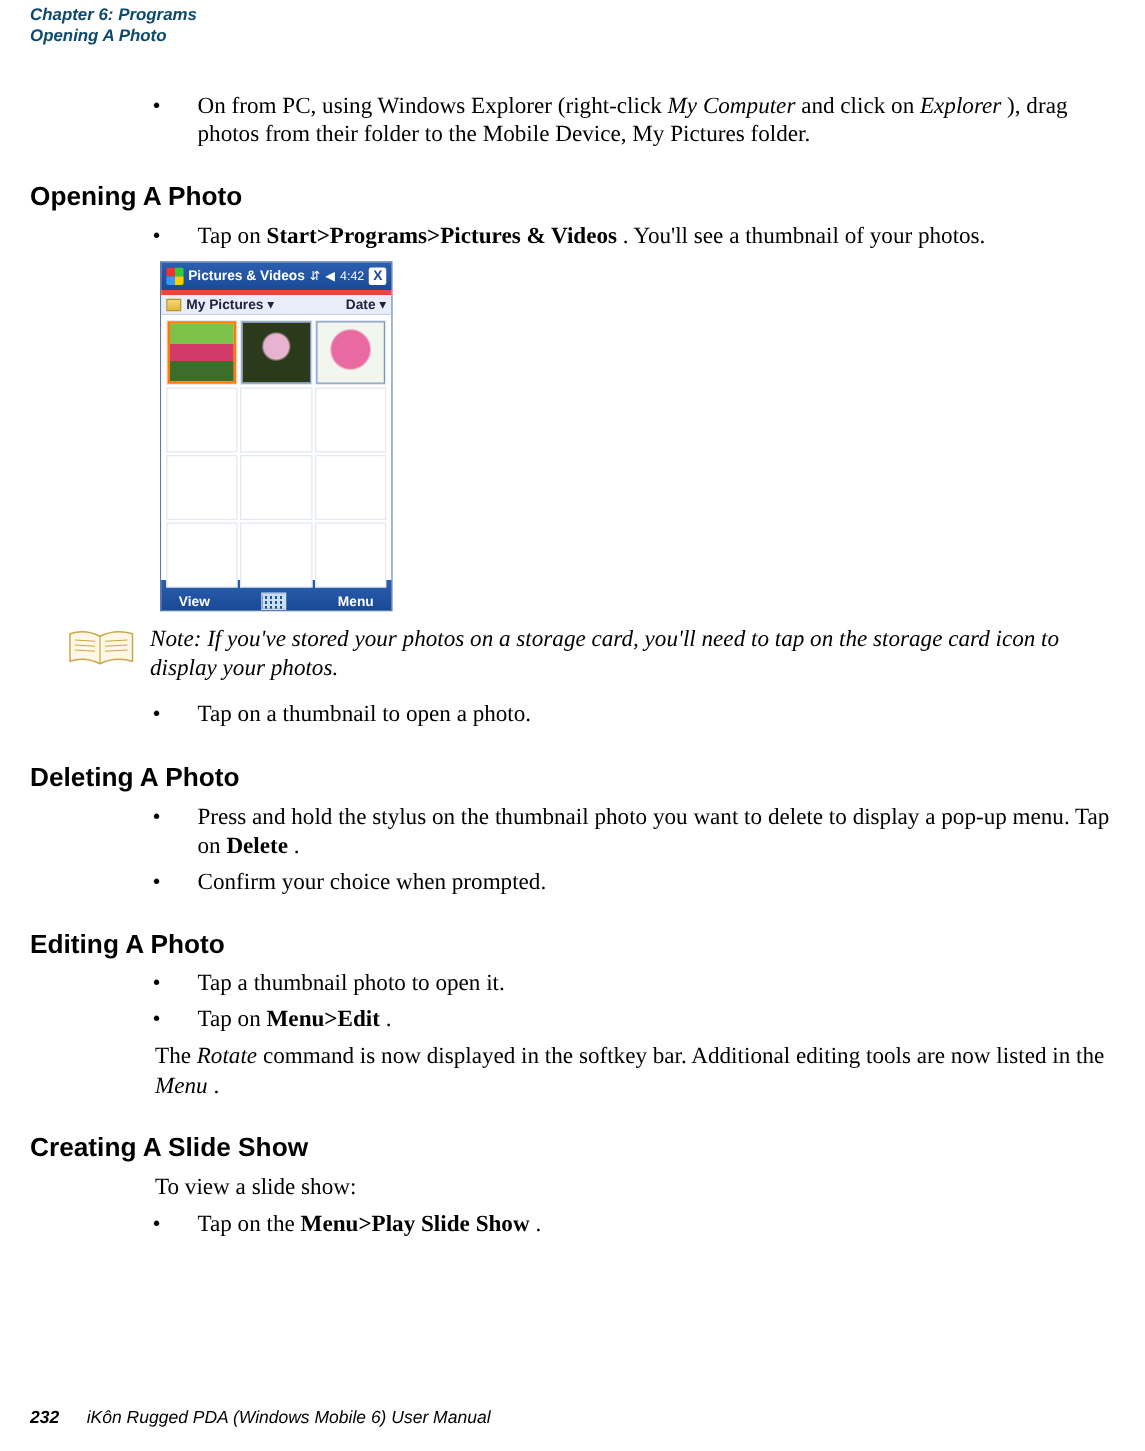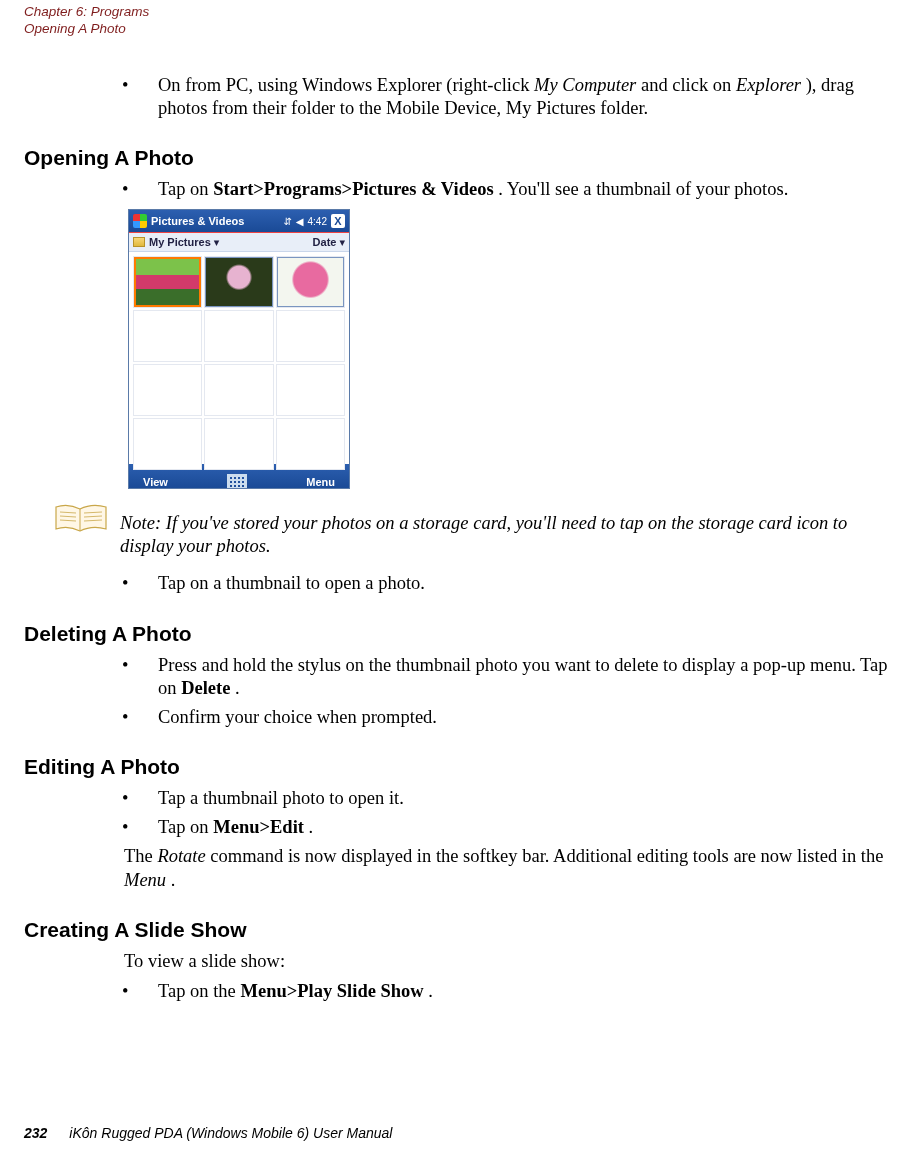--- a/index.html
+++ b/index.html
@@ -16,24 +16,24 @@
   }
   .page {
     width: 916px;
     height: 1161px;
     padding: 0 24px 0 24px;
     position: relative;
   }
   .running-head {
     font-family: "Trebuchet MS", Arial, sans-serif;
     font-style: italic;
-    font-weight: 400;
+    font-weight: 700;
     font-size: 13.5px;
     line-height: 1.25;
-    color: #7f1d1d;
+    color: #0c4a6e;
     padding-top: 4px;
   }
   .running-head .line2 { display: block; }
   .content {
     margin-left: 96px;
     margin-right: 0;
   }
   ul.bullets {
     list-style: none;
     margin: 0;
@@ -70,21 +70,21 @@
   }
   .sect-title {
     font-size: 21px;
   }
   .first-block { margin-top: 36px; }
   .screenshot-wrap {
     margin: 8px 0 12px 8px;
   }
   
   .pda {
-    width: 222px;
+    width: 186px;
     border: 1px solid #5a7aa8;
     background: #f5f7fb;
     font-family: Tahoma, Arial, sans-serif;
     font-size: 11px;
   }
   .pda-titlebar {
     height: 22px;
     background: linear-gradient(#2c5fb0, #1a4a96);
     color: #fff;
     display: flex;
@@ -104,21 +104,21 @@
   .pda-title { flex: 1; font-weight: 700; white-space: nowrap; }
   .pda-ico { font-size: 10px; }
   .pda-close {
     background: #fff; color: #1a4a96;
     width: 14px; height: 14px; line-height: 14px;
     text-align: center; font-weight: 700; border-radius: 2px;
   }
   .pda-toolbar {
     height: 20px;
     background: #e8eef8;
-    border-top: 1px solid #ef4444;
+    border-top: 4px solid #ef4444;
     border-bottom: 1px solid #c9d6ea;
     display: flex;
     align-items: center;
     padding: 0 4px;
     color: #224;
     font-weight: 700;
   }
   .pda-toolbar .folder-ico {
     width: 12px; height: 10px;
     background: linear-gradient(#f7d678,#e0b93e);
@@ -176,21 +176,20 @@
     flex: 0 0 58px;
     height: 34px;
     position: relative;
   }
   .book-icon svg { width: 58px; height: 34px; }
   .note-text {
     flex: 1;
     font-style: italic;
     font-size: 18.5px;
     line-height: 1.25;
-    margin-top: 11px;
   }
   .note-label { font-style: italic; }
   .body-p {
     font-size: 18.5px;
     line-height: 1.28;
     margin: 6px 4px;
   }
   .bold { font-weight: 700; font-family: "Times New Roman", serif; }
   .ital { font-style: italic; }
   .footer {

